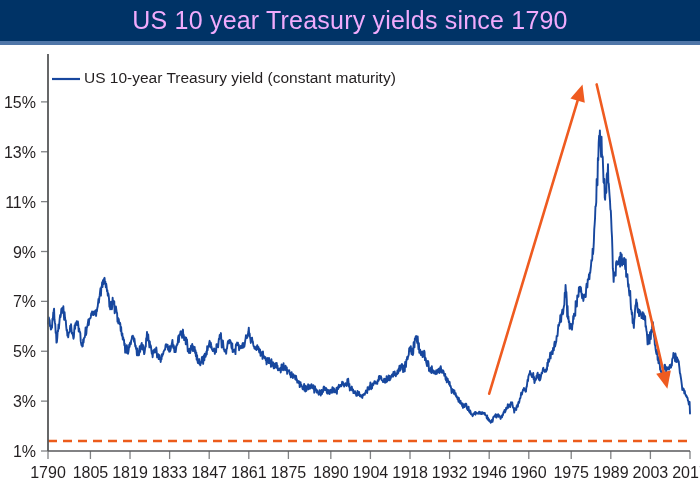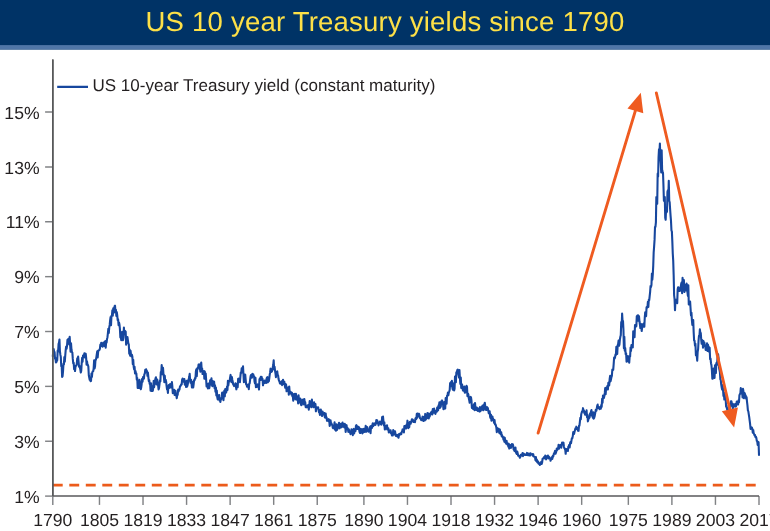--- a/index.html
+++ b/index.html
@@ -9,21 +9,21 @@
   
   #title-bar{
     position:absolute;left:0;top:0;width:700px;height:45px;
     background:#003366;
     border-bottom:4px solid #4f76a8;
     box-sizing:border-box;
   }
   #title-text{
     position:absolute;left:0;top:0;width:700px;height:41px;
     display:flex;align-items:center;justify-content:center;
-    color:#fde047;font-size:25px;font-weight:400;letter-spacing:.2px;
+    color:#f0abfc;font-size:25px;font-weight:400;letter-spacing:.2px;
     font-family:"Liberation Sans",sans-serif;white-space:nowrap;
   }
 
   
   #chart-area{position:absolute;left:0;top:49px;width:700px;height:434px;}
   svg{display:block;}
 
   .axis-line{stroke:#58595b;stroke-width:1.4;fill:none;}
   .tick-line{stroke:#808285;stroke-width:1.3;}
   .ytick-label{fill:#231f20;font-size:16px;font-family:"Liberation Sans",sans-serif;text-anchor:end;}

